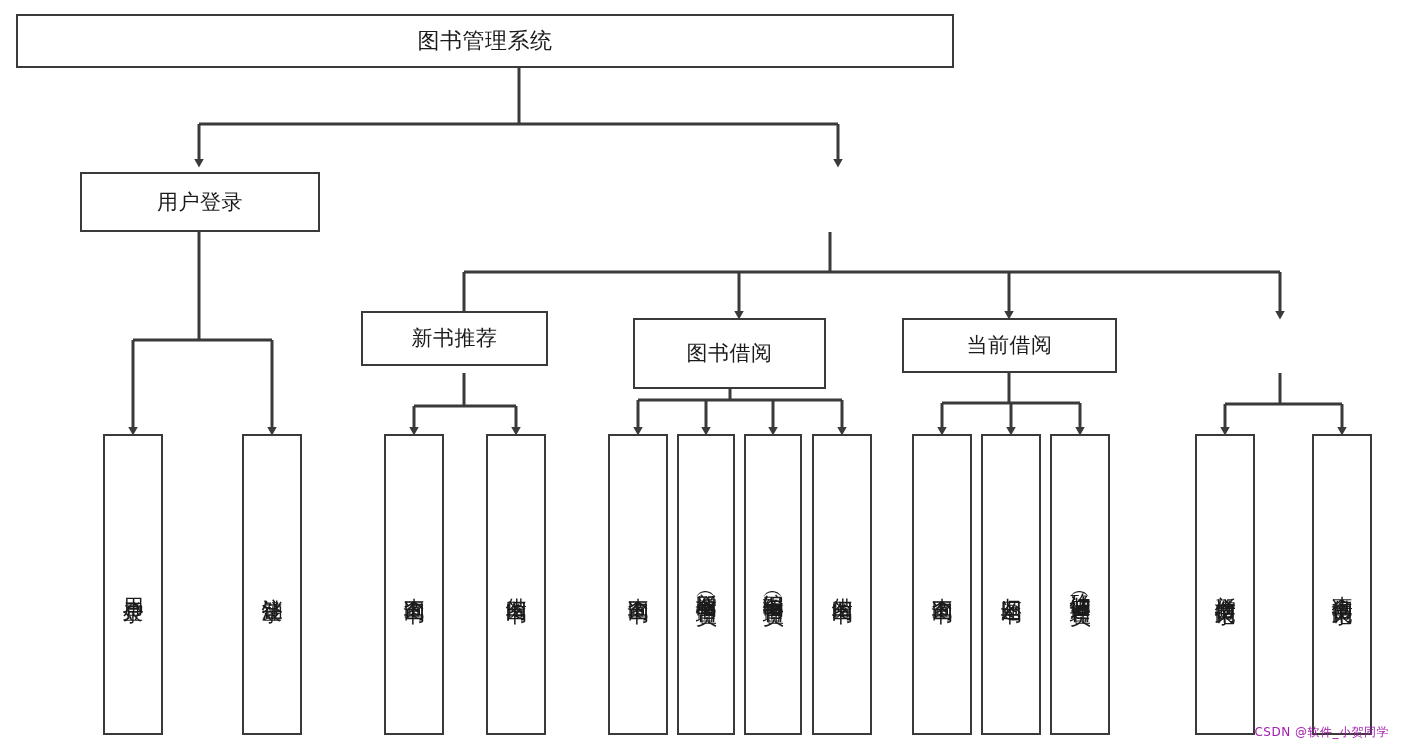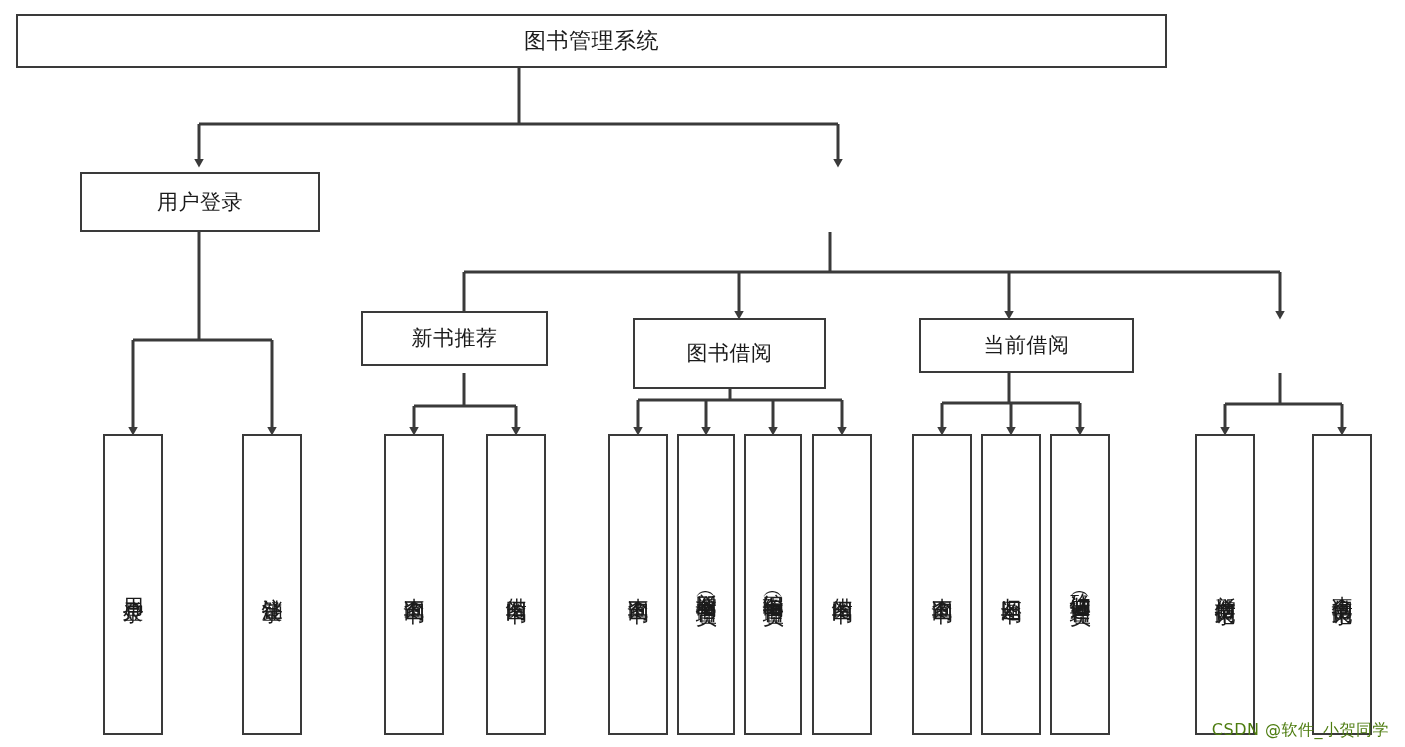--- a/index.html
+++ b/index.html
@@ -63,22 +63,22 @@
     font-size: 21px;
     line-height: 1.16;
     letter-spacing: 2px;
     white-space: normal;
     max-height: 100%;
   }
   #watermark {
     position: absolute;
     right: 16px;
     bottom: 6px;
-    font-size: 16px;
-    color: #4d7c0f;
+    font-size: 12px;
+    color: #a21caf;
     z-index: 5;
     white-space: nowrap;
     letter-spacing: 0.5px;
   }
 </style>
 </head>
 <body>
 
 <div id="canvas">
 
@@ -125,35 +125,35 @@
       <path d="M1011,403 L1011,428" marker-end="url(#arr)"></path>
       <path d="M1080,403 L1080,428" marker-end="url(#arr)"></path>
 
       <path d="M1280,373 L1280,404"></path>
       <path d="M1225,404 L1342,404"></path>
       <path d="M1225,404 L1225,428" marker-end="url(#arr)"></path>
       <path d="M1342,404 L1342,428" marker-end="url(#arr)"></path>
     </g>
   </svg>
 
-  <div class="node h root" style="left:16px; top:14px; width:1151px; height:54px;">
+  <div class="node h root" style="left:16px; top:14px; width:938px; height:54px;">
     <span class="label">图书管理系统</span>
   </div>
 
   <div class="node h" style="left:80px; top:172px; width:240px; height:60px;">
     <span class="label">用户登录</span>
   </div>
 
   <div class="node h" style="left:361px; top:311px; width:187px; height:55px;">
     <span class="label">新书推荐</span>
   </div>
   <div class="node h" style="left:633px; top:318px; width:193px; height:71px;">
     <span class="label">图书借阅</span>
   </div>
-  <div class="node h" style="left:902px; top:318px; width:215px; height:55px;margin-left:17px;">
+  <div class="node h" style="left:902px; top:318px; width:215px; height:55px;">
     <span class="label">当前借阅</span>
   </div>
 
   <div class="node v" style="left:103px; top:434px; width:60px; height:301px;">
     <span class="label">用户登录</span>
   </div>
   <div class="node v" style="left:242px; top:434px; width:60px; height:301px;">
     <span class="label">注销登录</span>
   </div>
 

